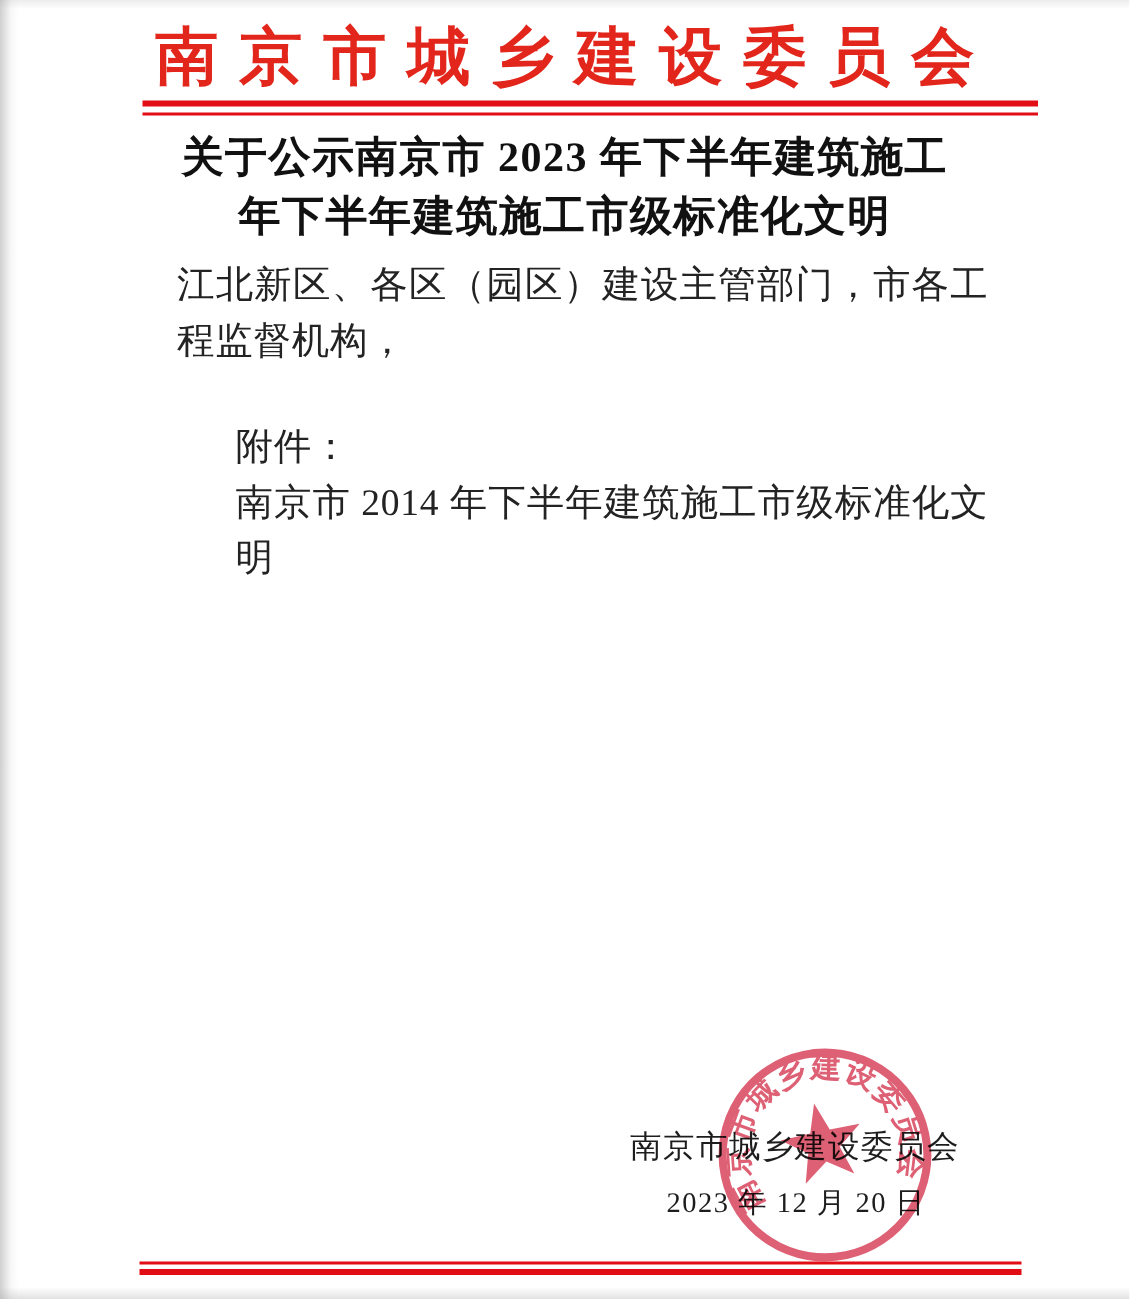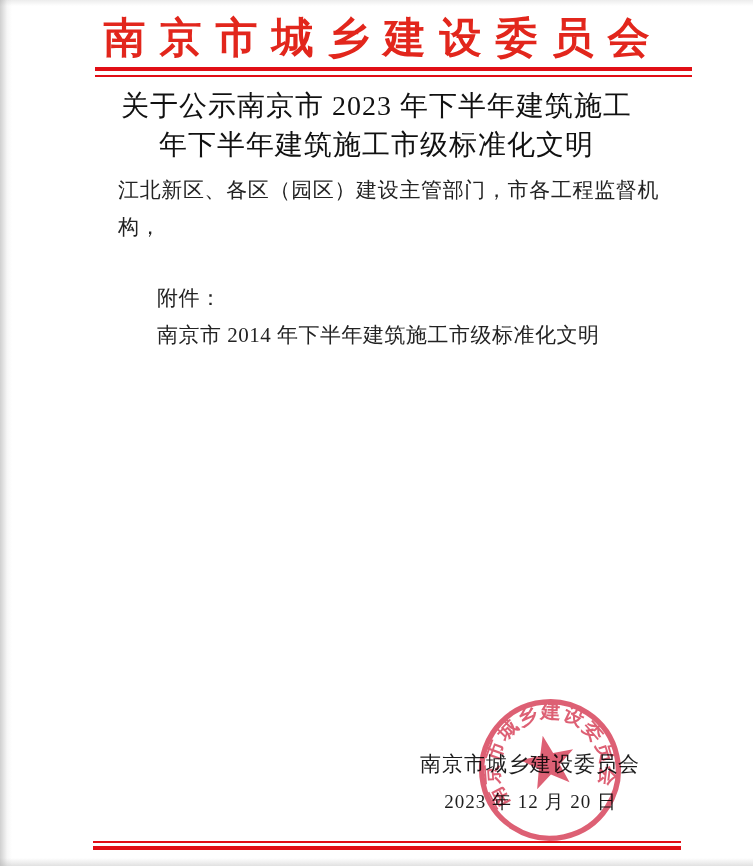--- a/index.html
+++ b/index.html
@@ -31,28 +31,28 @@
   }
   .rule{position:absolute;background:#e10f15;}
   .rule-top-thick{left:95px;top:67px;width:597px;height:4px;}
   .rule-top-thin{left:95px;top:75px;width:597px;height:2px;}
   .rule-bottom-thin{left:93px;top:841px;width:588px;height:2px;}
   .rule-bottom-thick{left:93px;top:846px;width:588px;height:4px;}
 
   .doc-title{
     position:absolute;top:86px;left:0;width:100%;
     text-align:center;
-    font-size:28px;font-weight:400;color:#111;
+    font-size:28px;font-weight:700;color:#111;
     line-height:39px;
     letter-spacing:1px;
   }
 
   .body-block{
     position:absolute;left:118px;top:172px;width:541px;
-    font-size:21px;line-height:37px;
+    font-size:25px;line-height:37px;
     text-align:justify;
     letter-spacing:.5px;
   }
   .body-block p{margin:0;}
   .para-main{text-indent:2em;}
   .contact-line{margin-top:19px;padding-left:39px;white-space:nowrap;letter-spacing:.2px;}
   .attachment{margin-top:34px;display:flex;align-items:flex-start;padding-left:39px;flex-direction:column;}
   .attachment .att-label{white-space:nowrap;flex:0 0 auto;}
   .attachment .att-lines{flex:1 1 auto;}
 

